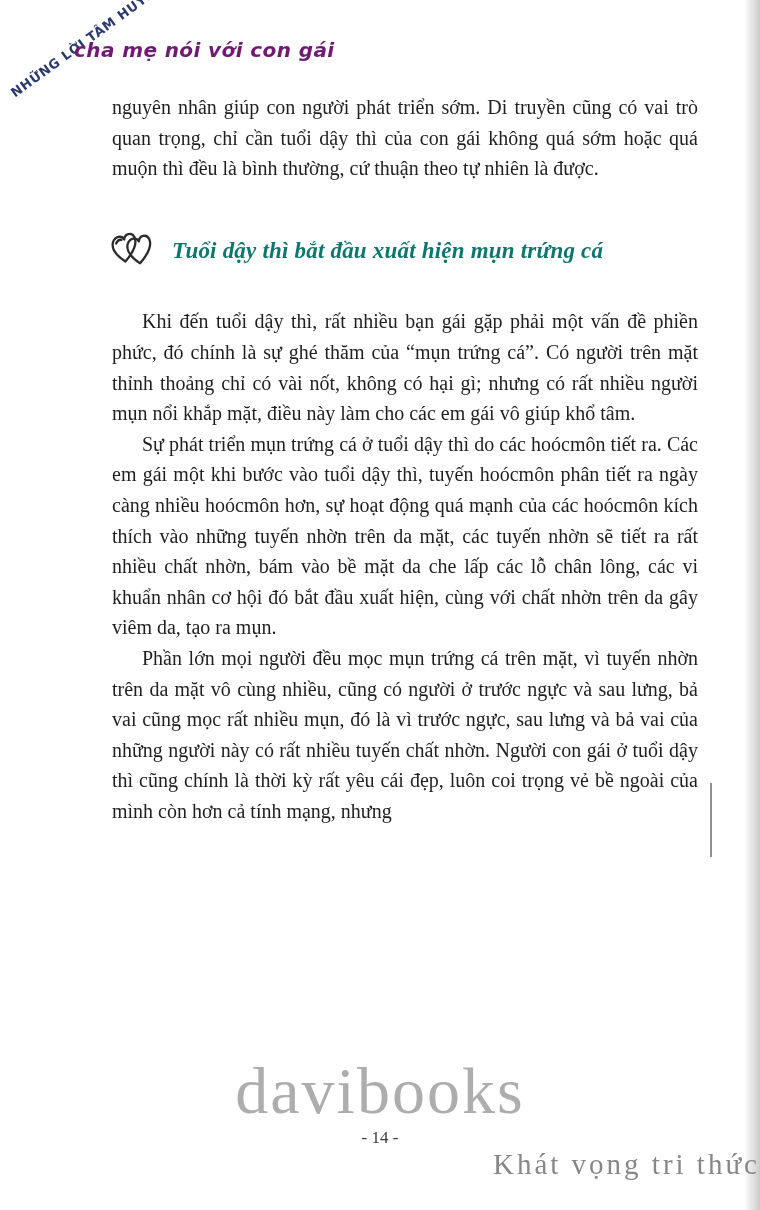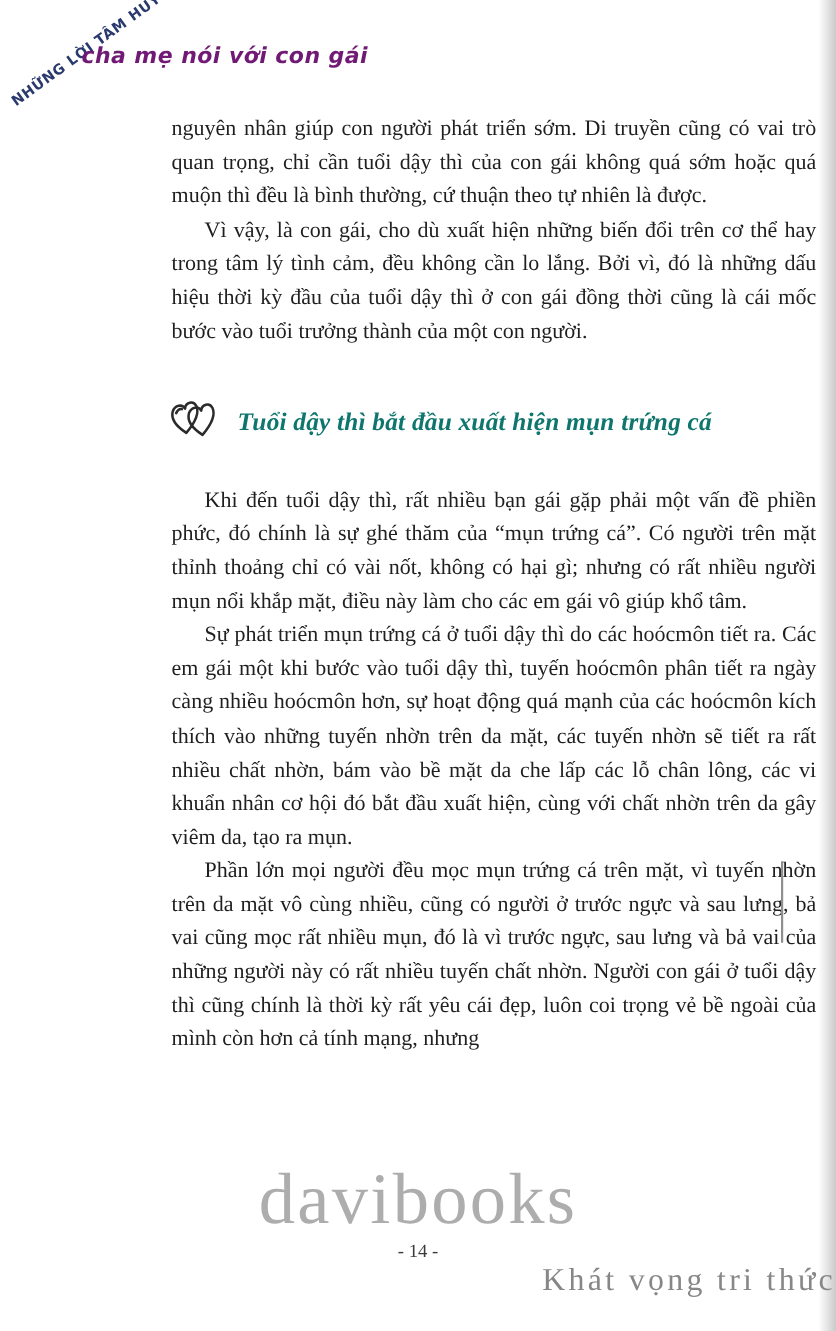--- a/index.html
+++ b/index.html
@@ -21,23 +21,23 @@
     }
     .book-title {
       position: absolute; left: 74px; top: 38px;
       font-family: "DejaVu Sans", sans-serif;
       font-weight: 700; font-style: italic;
       font-size: 20px; color: #701a75;
       letter-spacing: .4px; white-space: nowrap;
     }
 
     .body-text {
-      position: absolute; left: 112px; top: 102px; width: 586px;
+      position: absolute; left: 112px; top: 92px; width: 586px;
       font-size: 20px; line-height: 30.6px;
-      color: #1f1f1f; text-align: justify; margin-left: 44px;
+      color: #1f1f1f; text-align: justify;
     }
     .body-text p { margin: 0; text-indent: 30px; }
     .body-text p.first { text-indent: 0; }
 
     .section-row {
       display: flex; align-items: center; gap: 14px;
       margin: 42px 0 30px -4px;
     }
     .section-row h2 {
       margin: 0; font-size: 23px; font-weight: 700; font-style: italic;
@@ -75,21 +75,20 @@
 <body>
 
 <div class="page">
 
   <div class="series-title">NHỮNG LỜI TÂM HUYẾT</div>
 
   <div class="book-title">cha mẹ nói với con gái</div>
 
   <div class="body-text">
     <p class="first">nguyên nhân giúp con người phát triển sớm. Di truyền cũng có vai trò quan trọng, chỉ cần tuổi dậy thì của con gái không quá sớm hoặc quá muộn thì đều là bình thường, cứ thuận theo tự nhiên là được.</p>
-    <p>Vì vậy, là con gái, cho dù xuất hiện những biến đổi trên cơ thể hay trong tâm lý tình cảm, đều không cần lo lắng. Bởi vì, đó là những dấu hiệu thời kỳ đầu của tuổi dậy thì ở con gái đồng thời cũng là cái mốc bước vào tuổi trưởng thành của một con người.</p>
 
     <div class="section-row">
       <span class="heart-icon">
         <svg width="50" height="42" viewBox="0 0 52 44">
           <g fill="none" stroke="#2b2b2b" stroke-width="2.4" stroke-linecap="round" stroke-linejoin="round" transform="rotate(-8 26 22)">
             <path d="M16 36 C 8 29, 3 21, 6 14 C 9 8, 16 8, 18 13 C 19 7, 27 6, 29 12 C 31 19, 25 28, 16 36 Z"></path>
             <path d="M31 40 C 23 33, 18 25, 21 18 C 24 12, 31 12, 33 17 C 34 11, 42 10, 44 16 C 46 23, 40 32, 31 40 Z"></path>
             <path d="M9 16 C 11 13, 13 12, 15 13"></path>
           </g>
         </svg>

